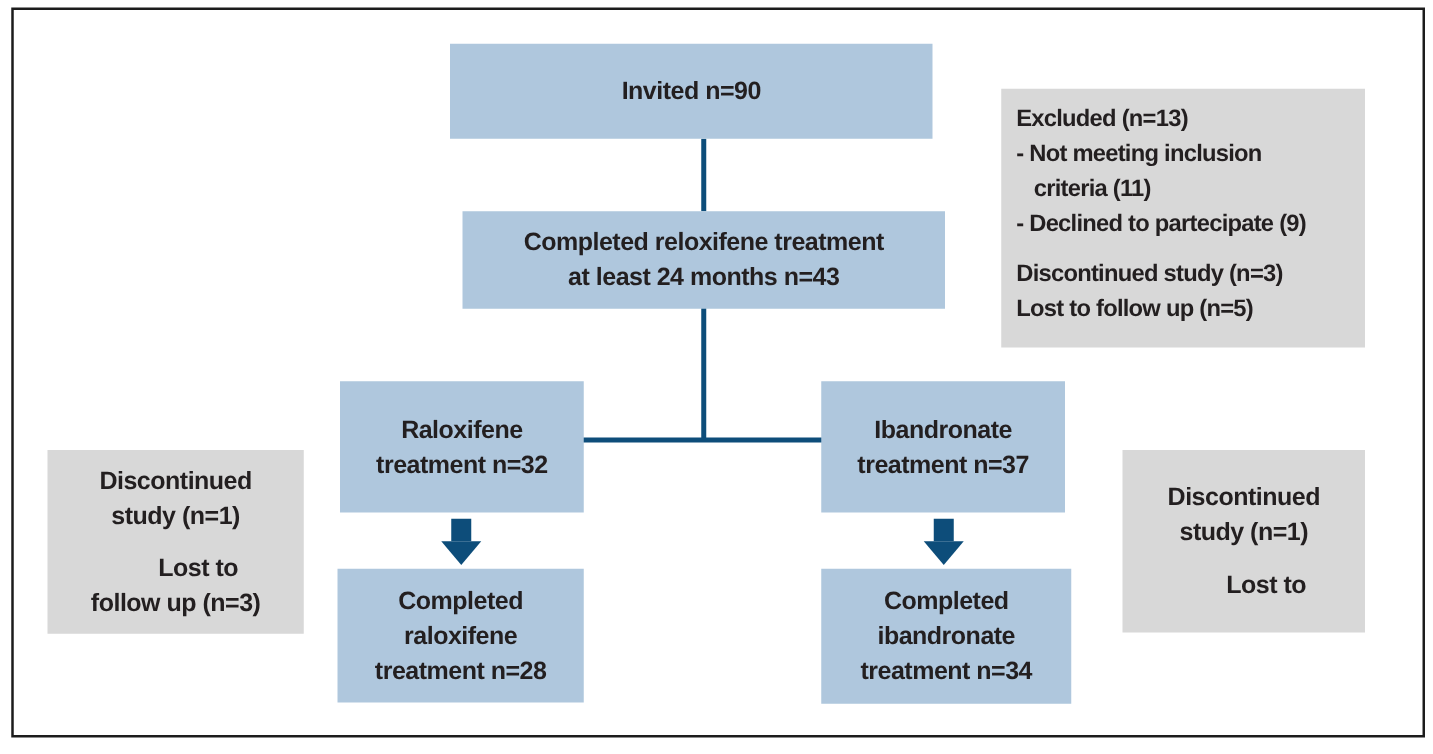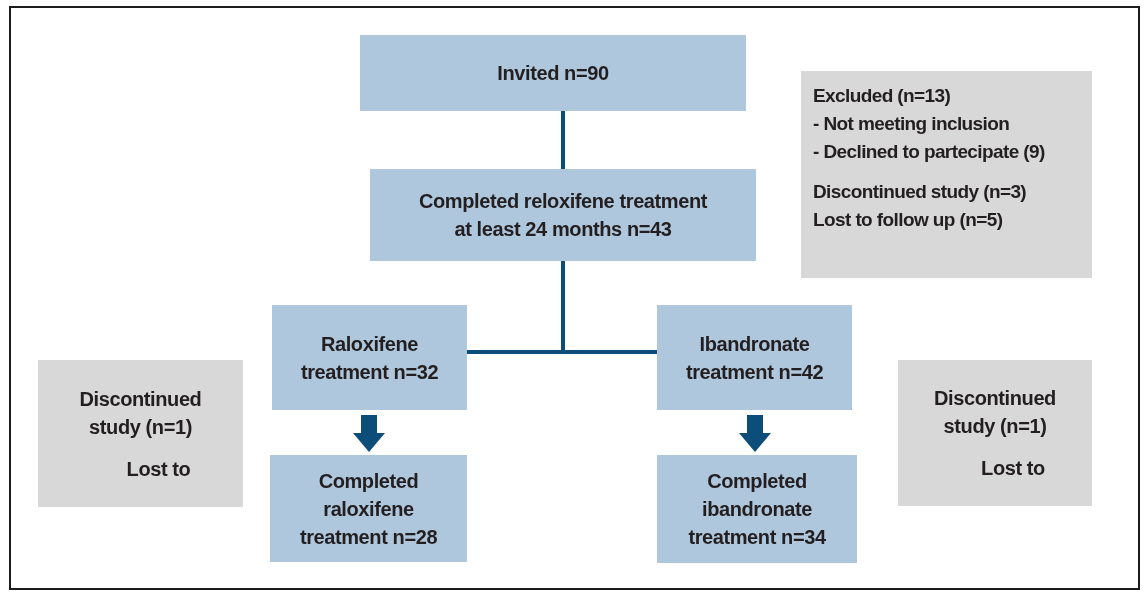--- a/index.html
+++ b/index.html
@@ -23,21 +23,21 @@
     text-align:center;
     color:#231f20;
     font-weight:700;
     font-size:20px;
     line-height:28px;
     letter-spacing:-0.4px;
   }
   .blue{background:#afc7dd;}
   .gray{background:#d8d8d8;}
   .box-invited      {left:360px;top:35px;width:386px;height:76px;}
-  .box-completed24  {left:370px;top:169px;width:386px;height:92px;}
+  .box-completed24  {left:370px;top:169px;width:386px;height:78px;}
   .box-excluded     {left:801px;top:37px;width:291px;height:207px;
                      align-items:flex-start;justify-content:flex-start;
                      text-align:left;padding:11px 8px 0 12px;box-sizing:border-box;
                      font-size:19px;letter-spacing:-0.6px;margin-top:34px;}
   .box-raloxifene   {left:272px;top:305px;width:195px;height:105px;}
   .box-ibandronate  {left:657px;top:305px;width:195px;height:105px;}
   .box-disc-left    {left:38px;top:360px;width:205px;height:147px;}
   .box-disc-right   {left:898px;top:360px;width:194px;height:146px;}
   .box-comp-ralox   {left:270px;top:455px;width:197px;height:107px;}
   .box-comp-iban    {left:657px;top:455px;width:200px;height:108px;}
@@ -81,39 +81,41 @@
   </div>
 
   <div class="box blue box-completed24">
     <div>Completed reloxifene treatment</div>
     <div>at least 24 months n=43</div>
   </div>
 
   <div class="box gray box-excluded">
     <div>Excluded (n=13)</div>
     <div>- Not meeting inclusion</div>
+    <div class="line-indent">criteria (11)</div>
     <div>- Declined to partecipate (9)</div>
     <div class="line-gap">Discontinued study (n=3)</div>
     <div>Lost to follow up (n=5)</div>
   </div>
 
   <div class="box blue box-raloxifene">
     <div>Raloxifene</div>
     <div>treatment n=32</div>
   </div>
 
   <div class="box blue box-ibandronate">
     <div>Ibandronate</div>
-    <div>treatment n=42</div>
+    <div>treatment n=37</div>
   </div>
 
   <div class="box gray box-disc-left">
     <div>Discontinued</div>
     <div>study (n=1)</div>
     <div class="line-gap-sm">Lost to</div>
+    <div>follow up (n=3)</div>
   </div>
 
   <div class="box gray box-disc-right">
     <div>Discontinued</div>
     <div>study (n=1)</div>
     <div class="line-gap-sm">Lost to</div>
   </div>
 
   <div class="box blue box-comp-ralox">
     <div>Completed</div>

